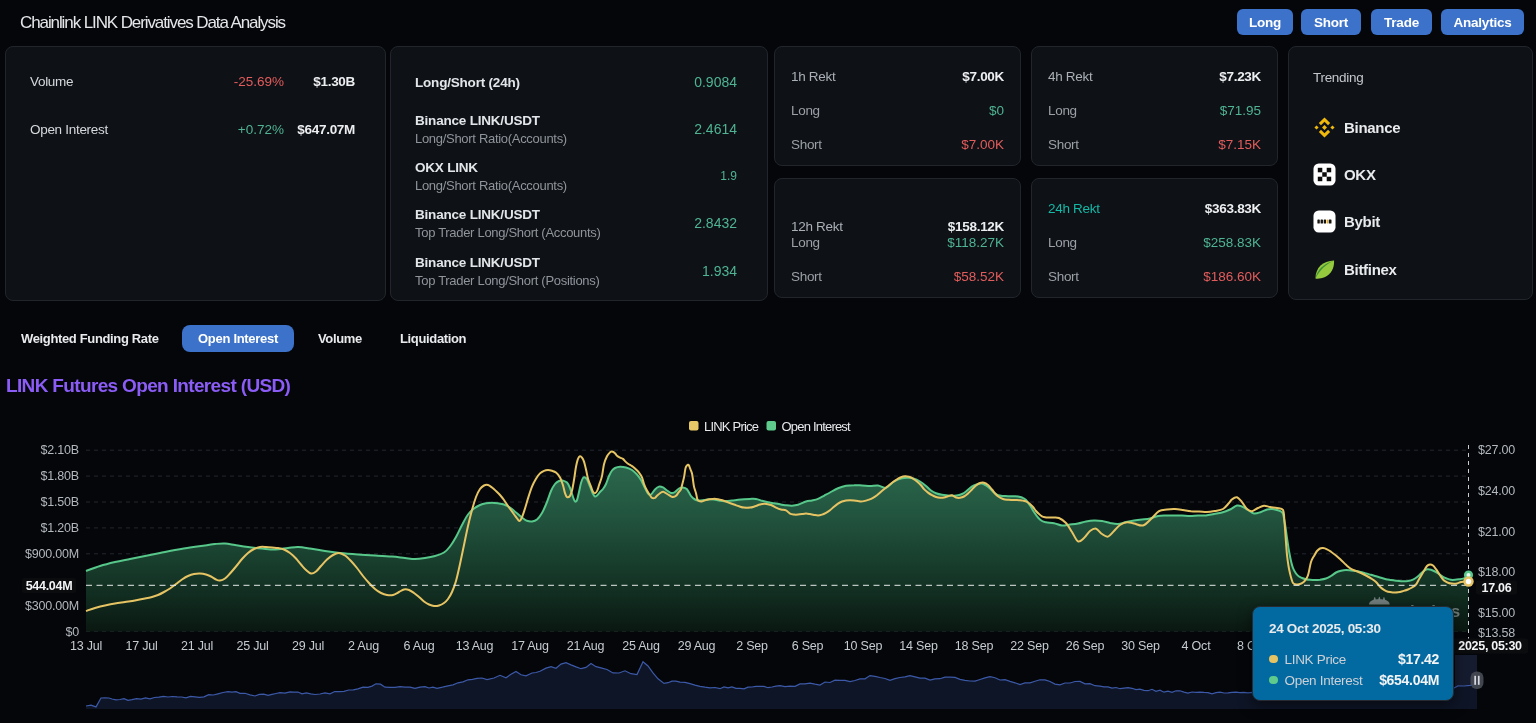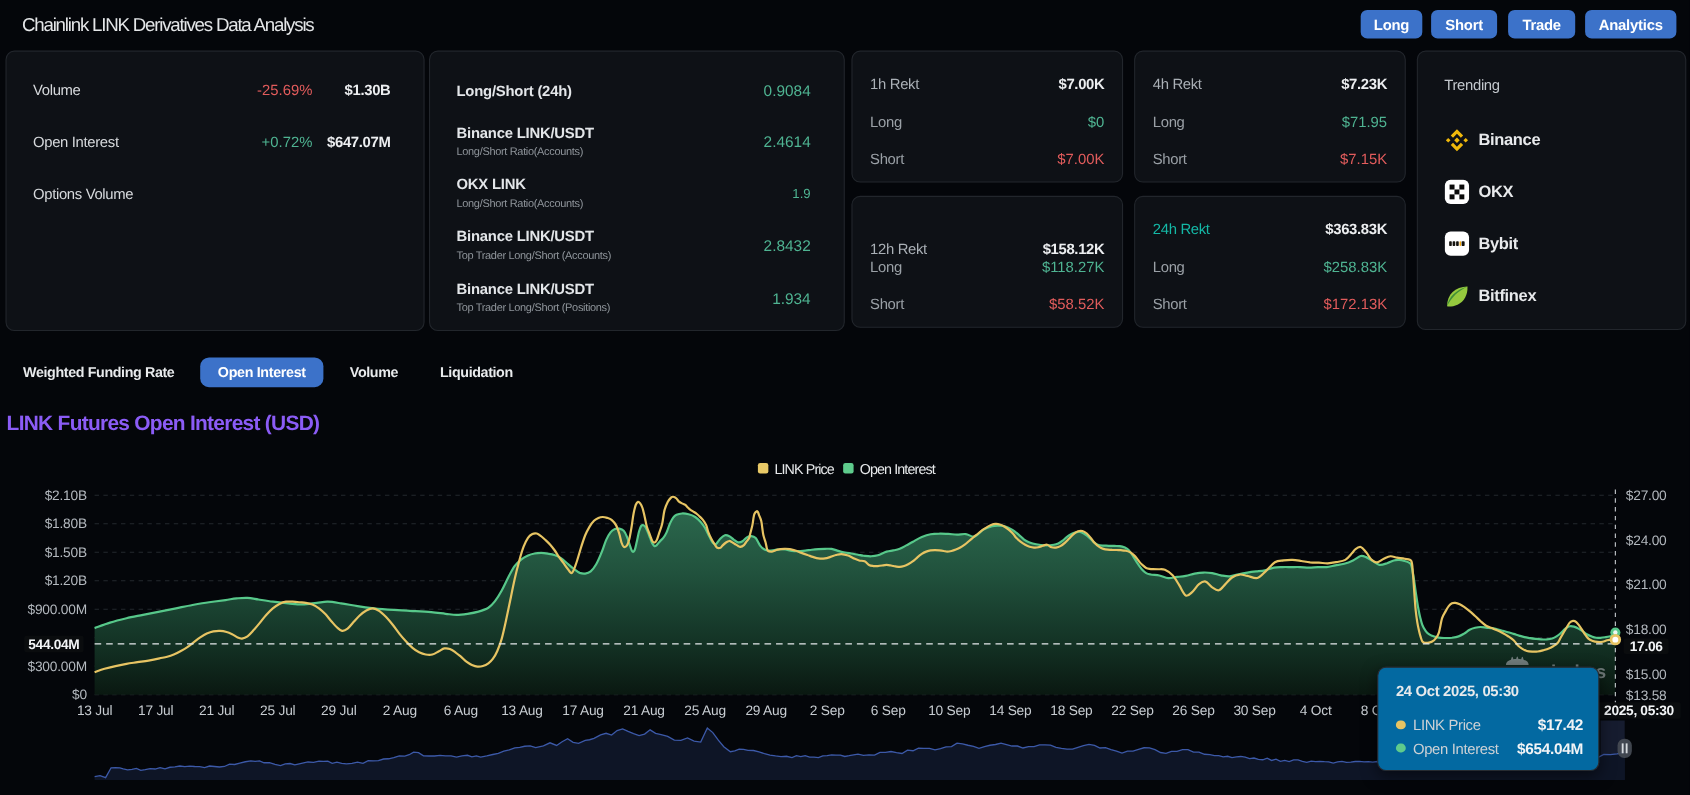--- a/index.html
+++ b/index.html
@@ -2,45 +2,41 @@
 <html><head><meta charset="utf-8"><style>
 *{margin:0;padding:0;box-sizing:border-box}
 html,body{width:1536px;height:723px;background:#04060a;overflow:hidden;
 font-family:"Liberation Sans",sans-serif;-webkit-font-smoothing:antialiased}
 .abs{position:absolute}
 .card{position:absolute;background:#0e1116;border:1px solid #22262c;border-radius:8px}
 .btn{position:absolute;background:#3c72c9;border-radius:6px;color:#fff;
 font-weight:bold;font-size:13.5px;display:flex;align-items:center;justify-content:center;
 letter-spacing:-0.2px;height:26px;top:9px}
 .lbl{color:#d6d9dc;font-size:13.5px;letter-spacing:-0.3px}
-.sub{color:#8f959b;font-size:10px;letter-spacing:-0.3px}
+.sub{color:#8f959b;font-size:13px;letter-spacing:-0.3px}
 .grn{color:#4fb492}.red{color:#e25c5c}
 .val{color:#eceef0;font-weight:bold;font-size:13.5px;letter-spacing:-0.3px}
 .row{position:absolute;left:24px;right:30px;display:flex;justify-content:space-between;align-items:center}
 </style></head><body>
 <div class="abs" style="left:20px;top:13px;font-size:17px;color:#e4e6e8;letter-spacing:-1.1px">Chainlink LINK Derivatives Data Analysis</div>
 <div class="btn" style="left:1237px;width:56px">Long</div>
 <div class="btn" style="left:1301px;width:60px">Short</div>
 <div class="btn" style="left:1371px;width:61px">Trade</div>
 <div class="btn" style="left:1441px;width:83px">Analytics</div>
 <div class="card" style="left:5px;top:46px;width:381px;height:255px">
     <div class="row" style="top:24px;height:20px">
       <span class="lbl">Volume</span>
       <span class="red" style="font-size:13.5px;position:absolute;right:71px">-25.69%</span>
       <span class="val">$1.30B</span>
     </div>
     <div class="row" style="top:72px;height:20px">
       <span class="lbl">Open Interest</span>
       <span class="grn" style="font-size:13.5px;position:absolute;right:71px">+0.72%</span>
       <span class="val">$647.07M</span>
     </div>
-    <div class="row" style="top:119px;height:20px">
-      <span class="lbl">Options Volume</span>
-      <span></span>
-    </div>
   </div>
 <div class="card" style="left:390px;top:46px;width:378px;height:255px">
     <div class="row" style="top:25px;height:20px">
       <span class="lbl" style="color:#e3e6e9;font-size:13.5px;font-weight:bold;letter-spacing:-0.2px">Long/Short (24h)</span>
       <span class="grn" style="font-size:14px">0.9084</span>
     </div>
     <div class="row" style="top:63px;height:38px">
       <span>
         <span class="lbl" style="color:#e3e6e9;font-size:13.5px;font-weight:bold;letter-spacing:-0.2px;display:block;line-height:19px">Binance LINK/USDT</span>
         <span class="sub" style="display:block;line-height:18px">Long/Short Ratio(Accounts)</span>
@@ -115,21 +111,21 @@
     <div class="row" style="left:16px;right:16px;top:19px;height:20px">
       <span class="lbl" style="color:#14b8a6">24h Rekt</span>
       <span class="val">$363.83K</span>
     </div>
     <div class="row" style="left:16px;right:16px;top:53px;height:20px">
       <span class="lbl" style="color:#9aa0a6">Long</span>
       <span class="grn" style="font-size:13.5px">$258.83K</span>
     </div>
     <div class="row" style="left:16px;right:16px;top:87px;height:20px">
       <span class="lbl" style="color:#9aa0a6">Short</span>
-      <span class="red" style="font-size:13.5px">$172.13K</span>
+      <span class="red" style="font-size:13.5px">$186.60K</span>
     </div>
   </div>
 <div class="card" style="left:1288px;top:46px;width:245px;height:254px"></div>
 <div class="abs" style="left:1313px;top:70px;font-size:13.5px;color:#c3c8cd;letter-spacing:-0.3px">Trending</div>
 <div class="abs" style="left:1313px;top:116px;width:23px;height:23px"><svg width="23" height="23" viewBox="0 0 24 24">
       <g fill="#f0b90b">
 <path d="M12 5.9 15.7 9.6 17.9 7.4 12 1.5 6.1 7.4 8.3 9.6Z"></path>
 <path d="M1.5 12 3.7 9.8 5.9 12 3.7 14.2Z"></path>
 <path d="M12 9.4 14.6 12 12 14.6 9.4 12Z"></path>
 <path d="M22.5 12 20.3 9.8 18.1 12 20.3 14.2Z"></path>

